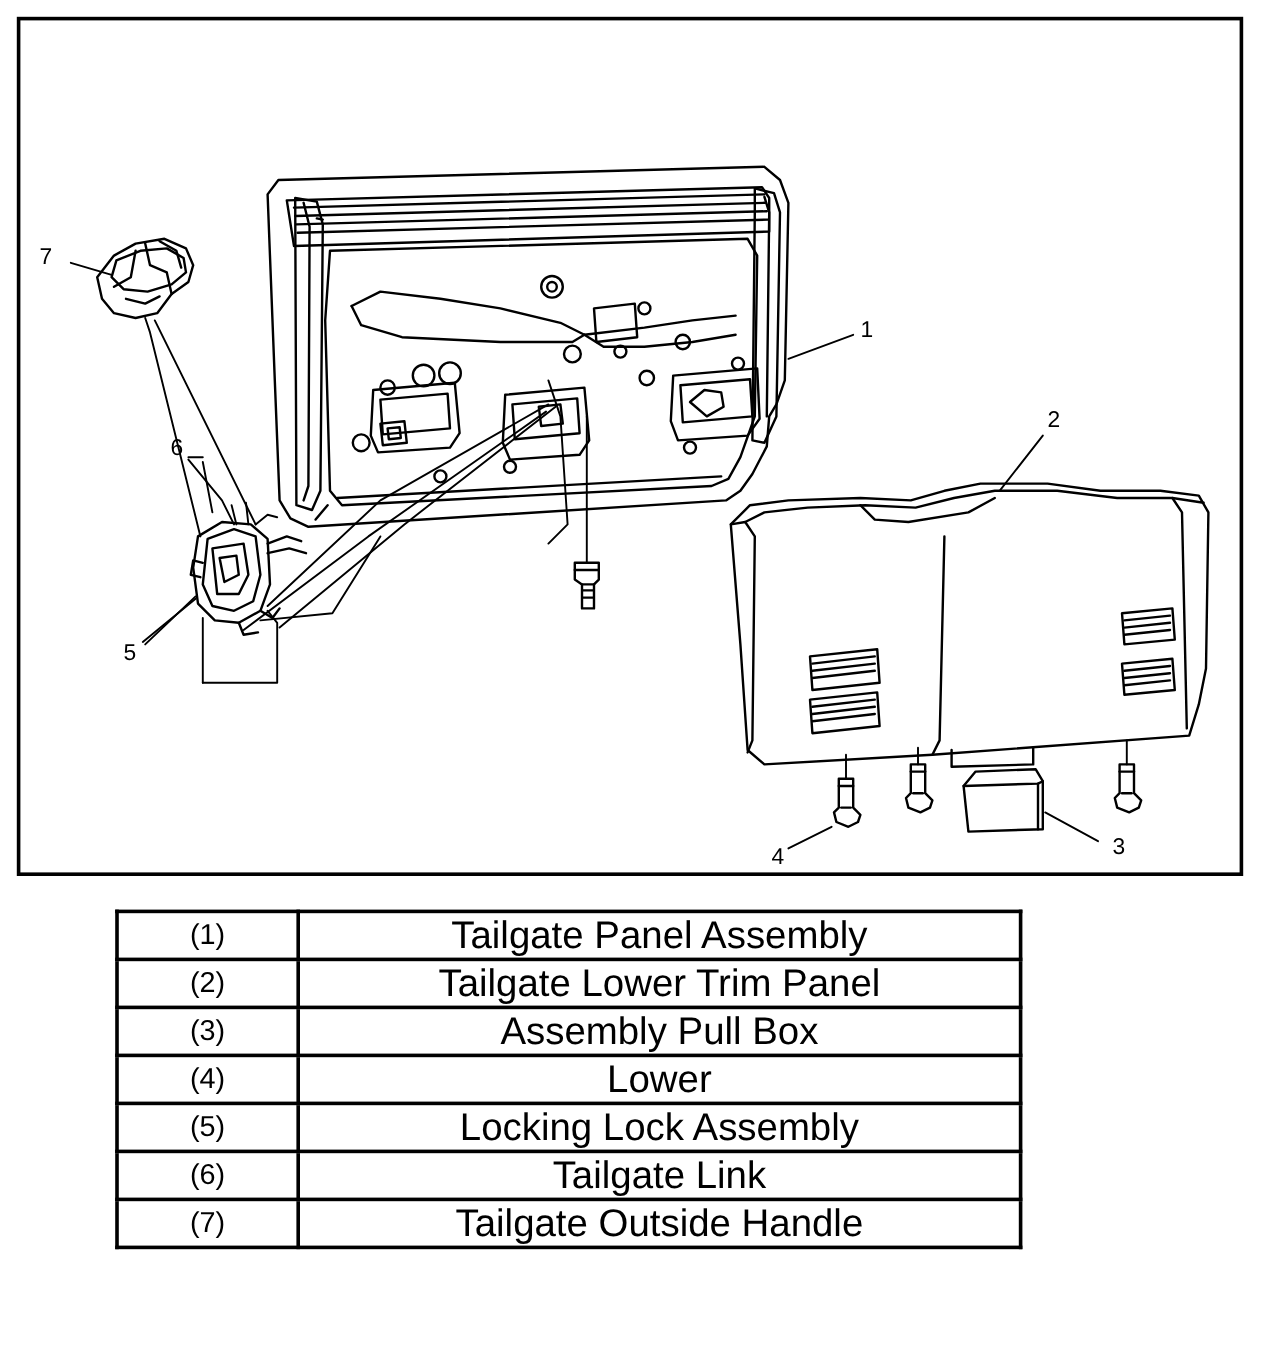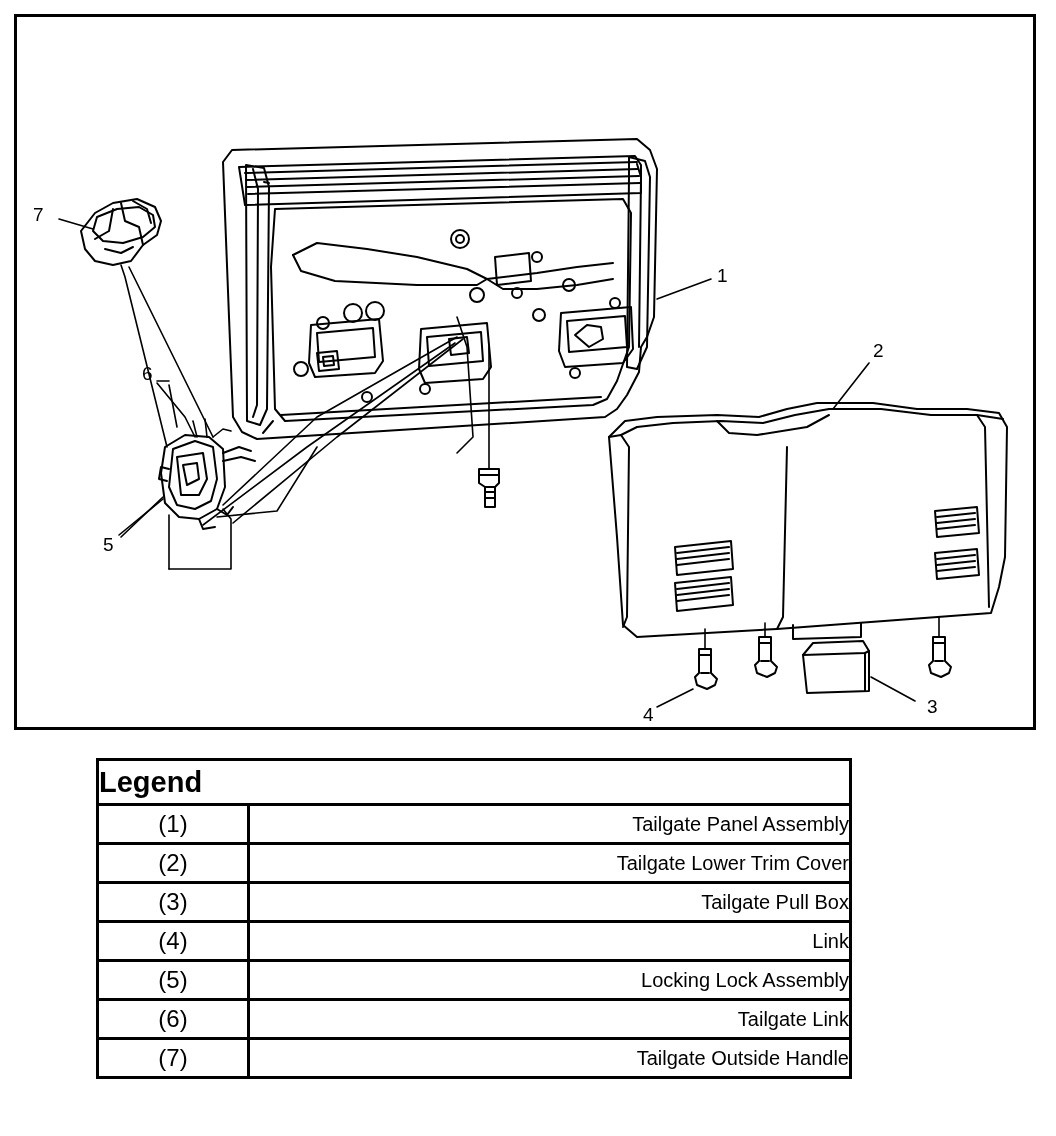--- a/index.html
+++ b/index.html
@@ -62,22 +62,22 @@
     color: #000000;
   }
   .legend-num-cell {
     width: 148px;
     text-align: center;
     font-size: 24px;
     height: 36px;
     color: #000000;
   }
   .legend-desc-cell {
-    text-align: right;
-    font-size: 20px;
+    text-align: center;
+    font-size: 32px;
     padding-left: 18px;
     height: 36px;
     color: #000000;
   }
 </style>
 </head>
 <body>
 
 <div id="page">
 
@@ -273,37 +273,34 @@
     <span class="callout-num" style="left:910px; top:680px;">3</span>
     <span class="callout-num" style="left:626px; top:688px;">4</span>
     <span class="callout-num" style="left:86px; top:518px;">5</span>
     <span class="callout-num" style="left:125px; top:347px;">6</span>
     <span class="callout-num" style="left:16px; top:188px;">7</span>
   </div>
 
   <table id="legend-table">
     <tbody>
       <tr>
-        <td class="legend-title-cell" colspan="2">Legend</td>
-      </tr>
-      <tr>
         <td class="legend-num-cell">(1)</td>
         <td class="legend-desc-cell">Tailgate Panel Assembly</td>
       </tr>
       <tr>
         <td class="legend-num-cell">(2)</td>
-        <td class="legend-desc-cell">Tailgate Lower Trim Cover</td>
+        <td class="legend-desc-cell">Tailgate Lower Trim Panel</td>
       </tr>
       <tr>
         <td class="legend-num-cell">(3)</td>
-        <td class="legend-desc-cell">Tailgate Pull Box</td>
+        <td class="legend-desc-cell">Assembly Pull Box</td>
       </tr>
       <tr>
         <td class="legend-num-cell">(4)</td>
-        <td class="legend-desc-cell">Link</td>
+        <td class="legend-desc-cell">Lower</td>
       </tr>
       <tr>
         <td class="legend-num-cell">(5)</td>
         <td class="legend-desc-cell">Locking Lock Assembly</td>
       </tr>
       <tr>
         <td class="legend-num-cell">(6)</td>
         <td class="legend-desc-cell">Tailgate Link</td>
       </tr>
       <tr>

